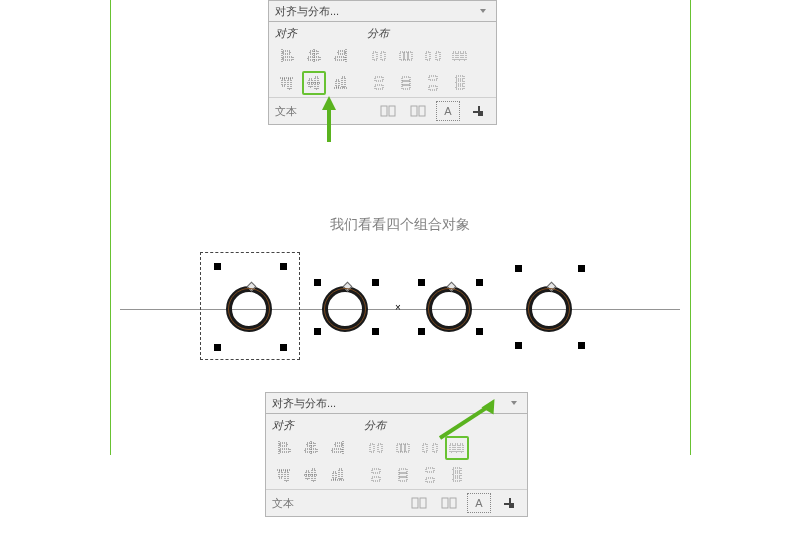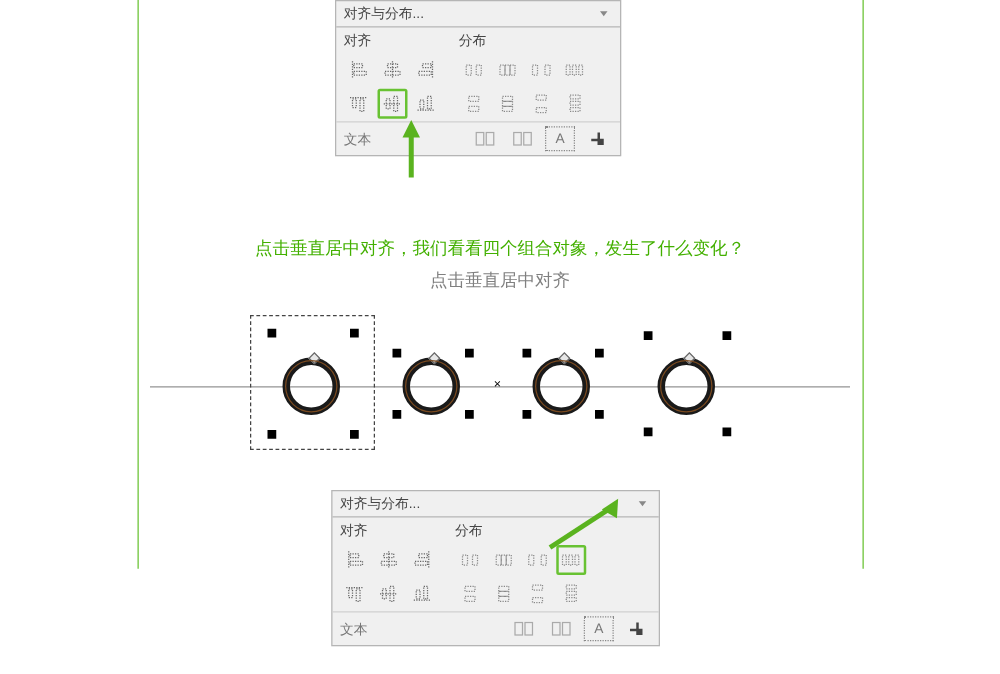--- a/index.html
+++ b/index.html
@@ -46,20 +46,21 @@
   }
   .title-flyout {
     width: 14px; height: 14px;
     display: flex; align-items: center; justify-content: center;
     color:#888; font-size:10px;
   }
   .panel-body {
     display: flex;
     padding: 4px 6px 2px 6px;
     gap: 14px;
+    font-style: italic;
   }
   .panel-group { }
   .panel-group .group-label {
     font-size: 11px;
     color: #444;
     margin-bottom: 4px;
     height: 14px;
     line-height: 14px;
   }
   .icon-grid {
@@ -342,22 +343,21 @@
           </span>
       </span>
     </div>
   </div>
 
   <div class="arrow" style="left:322px; top:96px; width:20px; height:46px;">
     <div class="arrow-head-up" style="left:0; top:0;"></div>
     <div class="arrow-line" style="left:5px; top:12px; width:4px; height:34px;"></div>
   </div>
 
-  <div class="caption-green" style="top:190px;">点击垂直居中对齐，我们看看四个组合对象，发生了什么变化？</div>
-  <div class="caption-gray" style="top:216px;">点击垂直居中对齐</div>
+  <div class="caption-gray" style="top:216px;">我们看看四个组合对象</div>
 
   <div class="diagram">
     <div class="hline"></div>
 
     <div class="selection-dashed" style="left:80px; top:-8px; width:100px; height:108px;"></div>
 
     <div class="handle" style="left:94px; top:3px;"></div>
     <div class="handle" style="left:160px; top:3px;"></div>
     <div class="handle" style="left:94px; top:84px;"></div>
     <div class="handle" style="left:160px; top:84px;"></div>

